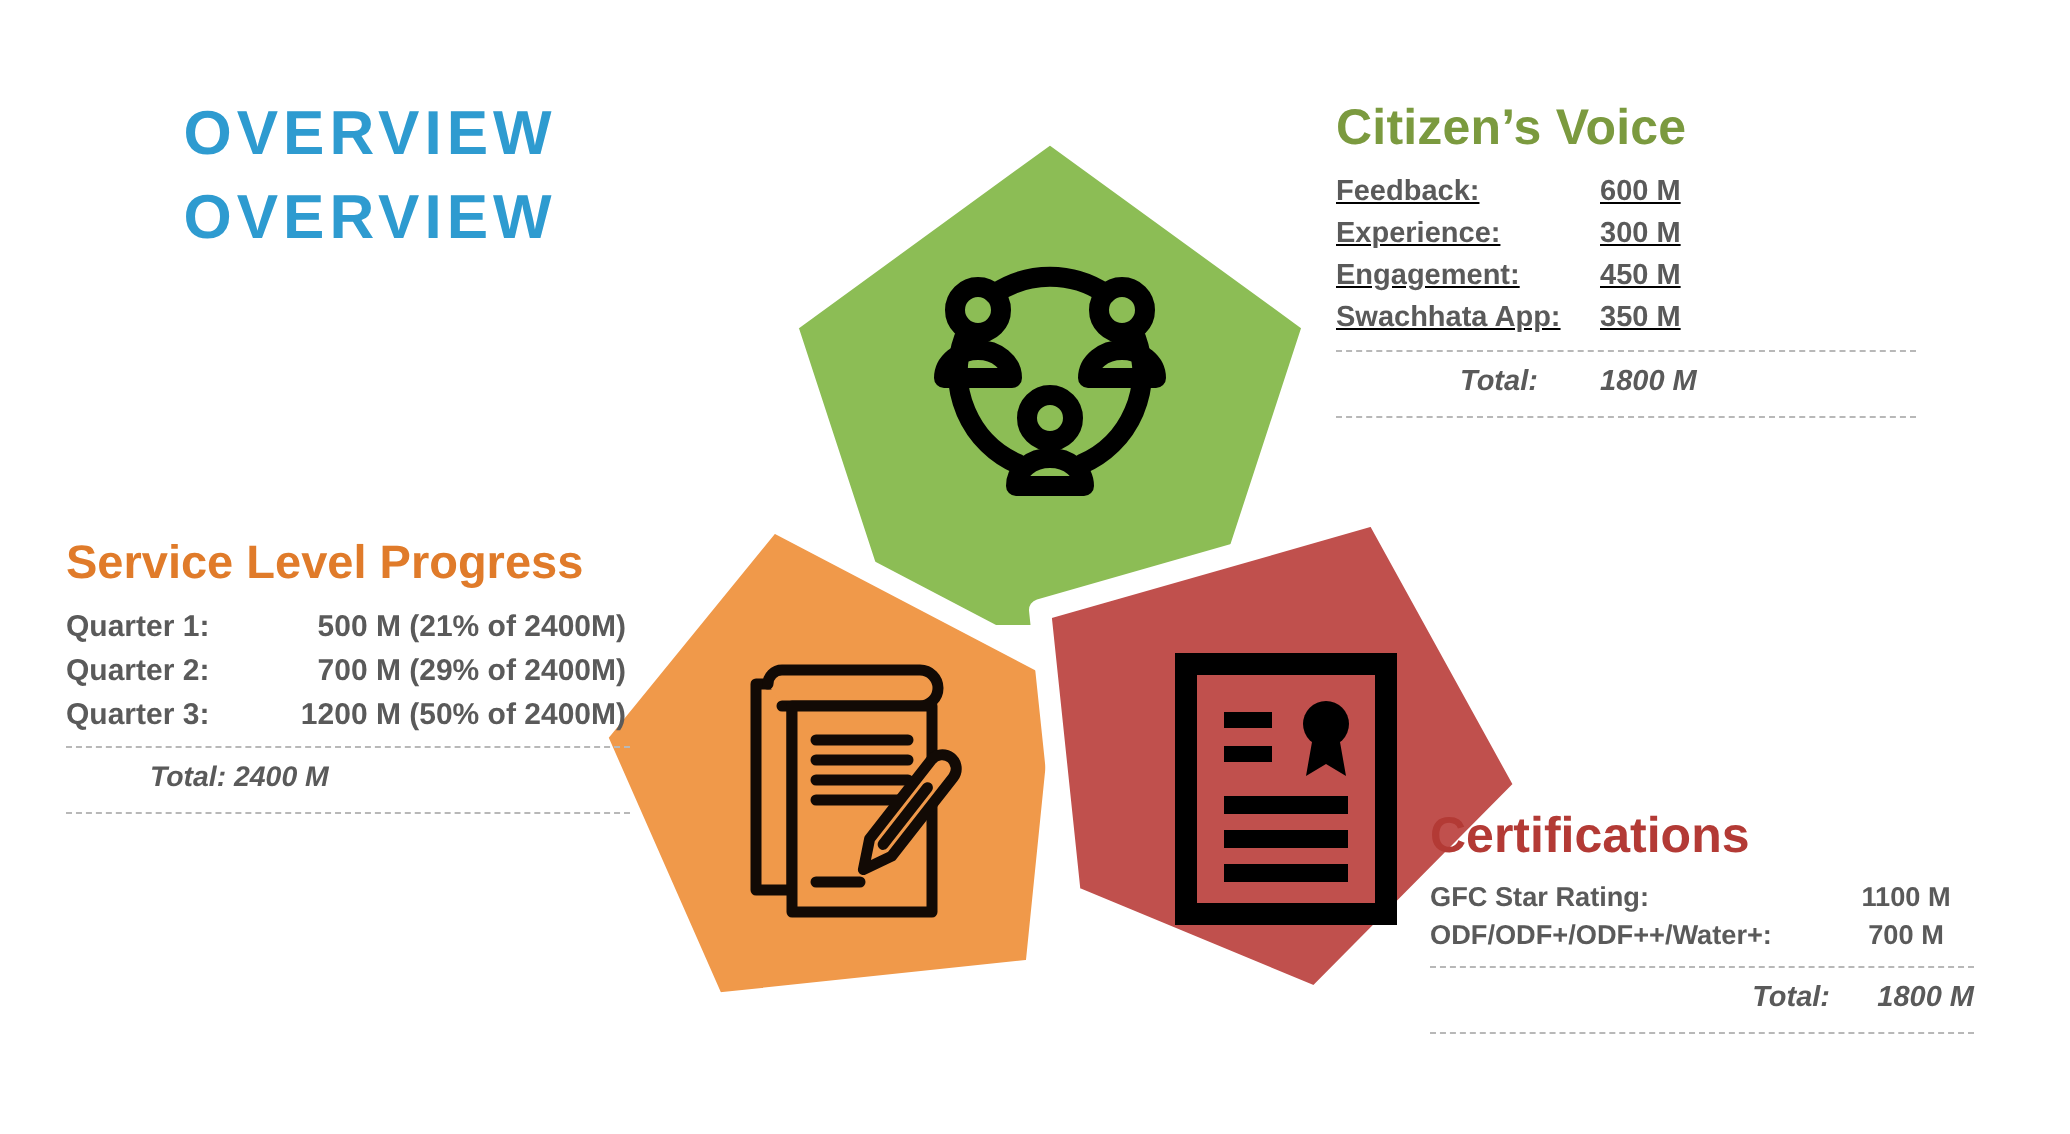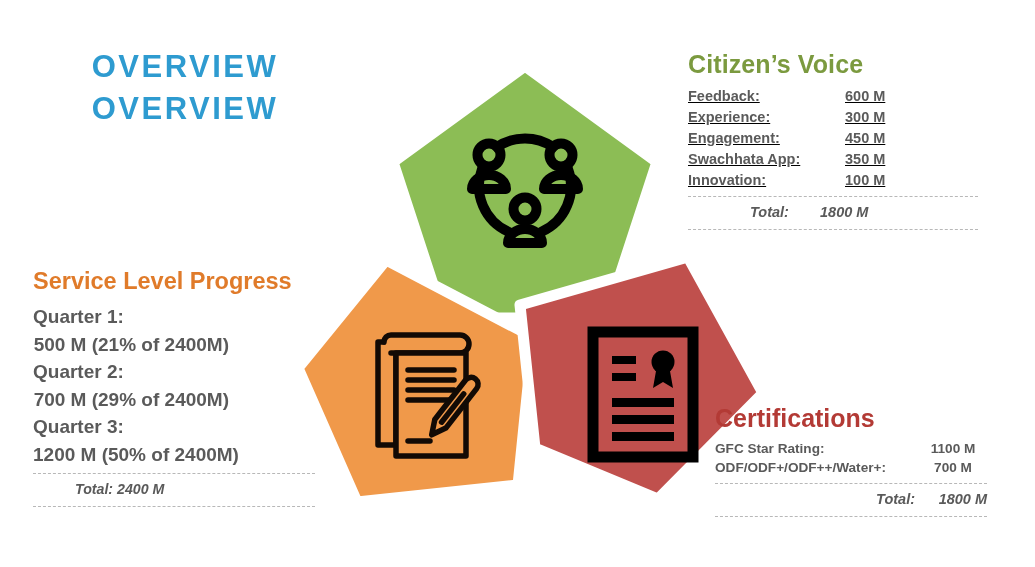--- a/index.html
+++ b/index.html
@@ -72,50 +72,50 @@
     font-family: "Liberation Sans", sans-serif;
     font-weight: bold;
     font-size: 14.5px;
     color: #5A5A5A;
     line-height: 1.6;
     font-style: italic;
   }
 
   
   #block-citizens-voice {
-    left: 688px;
+    left: 668px;
     top: 50px;
     width: 290px;
   }
   #block-citizens-voice .info-title {
     color: #7B9A3F;
     font-size: 25px;
     letter-spacing: 0.1px;
     line-height: 1.15;
   }
   #block-citizens-voice .info-rows { margin-top: 7px; text-decoration: underline; }
   #block-citizens-voice .info-row .lbl { width: 132px; }
-  #block-citizens-voice .info-row .val { width: 70px; text-align: left; margin-left: 25px; }
+  #block-citizens-voice .info-row .val { width: 70px; text-align: left; }
   #block-citizens-voice .total-row { padding-left: 62px; }
   #block-citizens-voice .total-row .lbl { width: 70px; }
   #block-citizens-voice .total-row .val { width: 80px; }
 
   
   #block-service-level {
     left: 33px;
     top: 268px;
     width: 282px;
   }
   #block-service-level .info-title {
     color: #E07B2A;
     font-size: 23.5px;
     line-height: 1.15;
   }
   #block-service-level .info-rows { margin-top: 8px; }
-  #block-service-level .info-row { font-size: 19px; flex-direction: column; }
+  #block-service-level .info-row { font-size: 15px; }
   #block-service-level .info-row .lbl { width: 84px; }
   #block-service-level .info-row .val { width: 196px; text-align: right; }
   #block-service-level .total-row { padding-left: 42px; font-size: 14.2px; }
 
   
   #block-certifications {
     left: 715px;
     top: 404px;
     width: 272px;
   }
@@ -240,24 +240,20 @@
         <span class="val">300 M</span>
       </div>
       <div class="info-row">
         <span class="lbl">Engagement:</span>
         <span class="val">450 M</span>
       </div>
       <div class="info-row">
         <span class="lbl">Swachhata App:</span>
         <span class="val">350 M</span>
       </div>
-      <div class="info-row">
-        <span class="lbl">Innovation:</span>
-        <span class="val">100 M</span>
-      </div>
     </div>
     <div class="dash-rule"></div>
     <div class="total-row">
       <span class="lbl">Total:</span>
       <span class="val">1800 M</span>
     </div>
     <div class="dash-rule"></div>
   </div>
 
   <div class="info-block" id="block-service-level">

